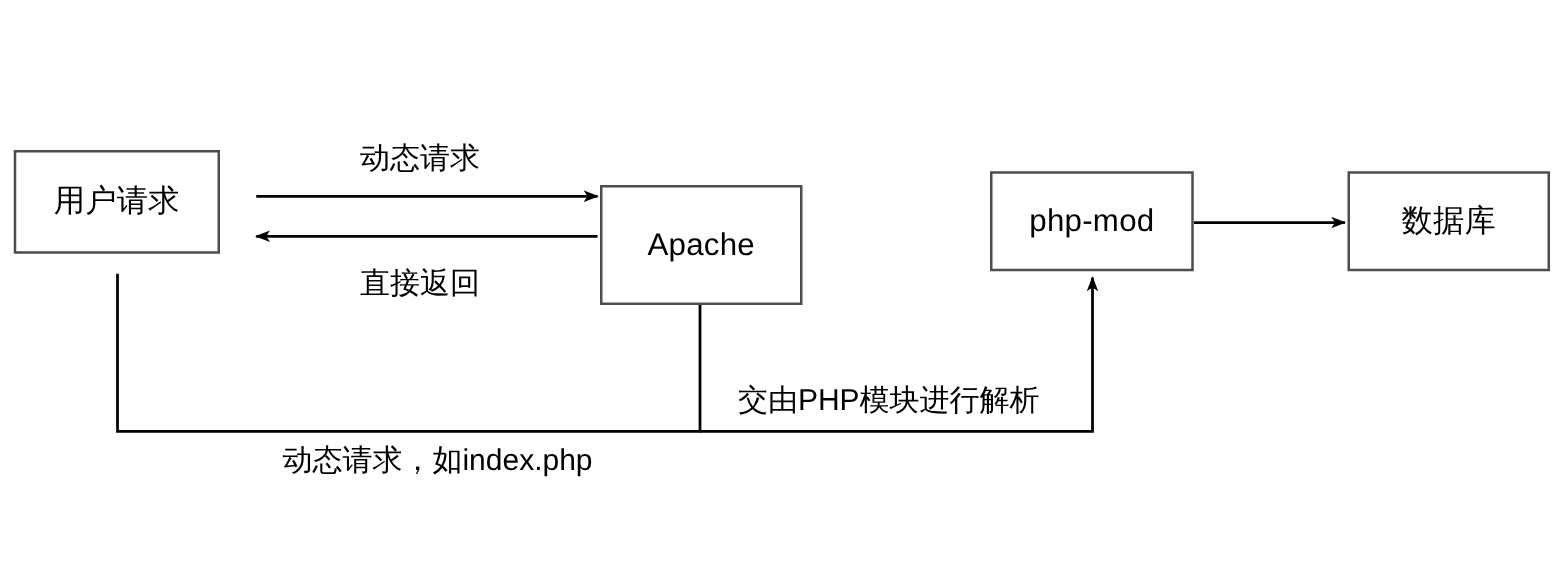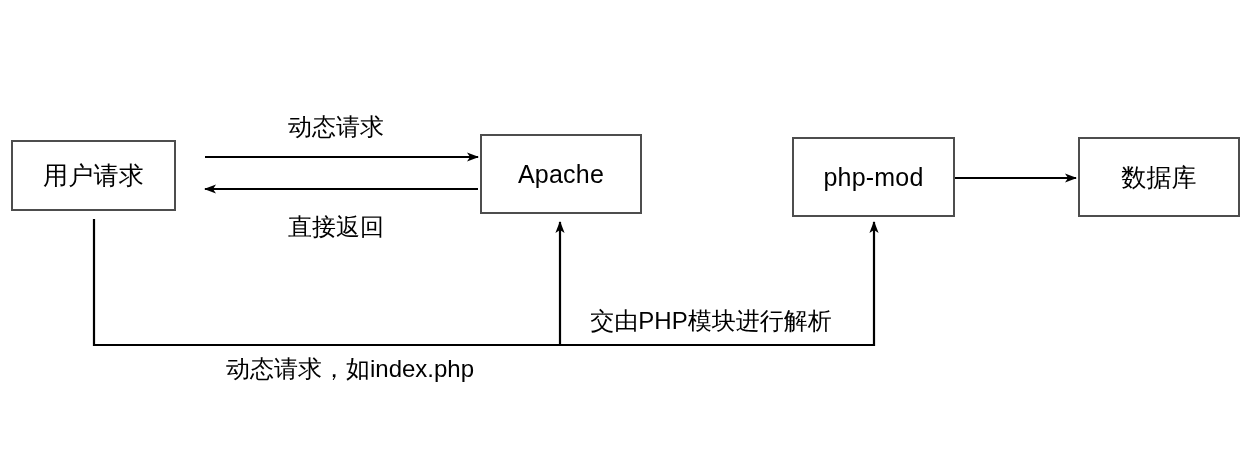--- a/index.html
+++ b/index.html
@@ -75,25 +75,25 @@
 
     <line x1="478" y1="189" x2="205" y2="189" stroke="#000000" stroke-width="2.2" marker-end="url(#arrow-left)"></line>
 
     <path d="M94,219 L94,345 L560,345 L560,222" fill="none" stroke="#000000" stroke-width="2.2" marker-end="url(#arrow-up)"></path>
 
     <path d="M560,345 L874,345 L874,222" fill="none" stroke="#000000" stroke-width="2.2" marker-end="url(#arrow-up)"></path>
 
     <line x1="955" y1="178" x2="1076" y2="178" stroke="#000000" stroke-width="2.2" marker-end="url(#arrow-right)"></line>
   </svg>
 
-  <div class="node-box" style="left:11px; top:140px; width:165px; height:71px;">
+  <div class="node-box" style="left:11px; top:120px; width:165px; height:83px;">
     <span class="node-label">用户请求</span>
   </div>
 
-  <div class="node-box" style="left:480px; top:134px; width:162px; height:80px;">
+  <div class="node-box" style="left:480px; top:148px; width:162px; height:96px;">
     <span class="node-label">Apache</span>
   </div>
 
   <div class="node-box" style="left:792px; top:137px; width:163px; height:80px;">
     <span class="node-label">php-mod</span>
   </div>
 
   <div class="node-box" style="left:1078px; top:137px; width:162px; height:80px;">
     <span class="node-label">数据库</span>
   </div>

